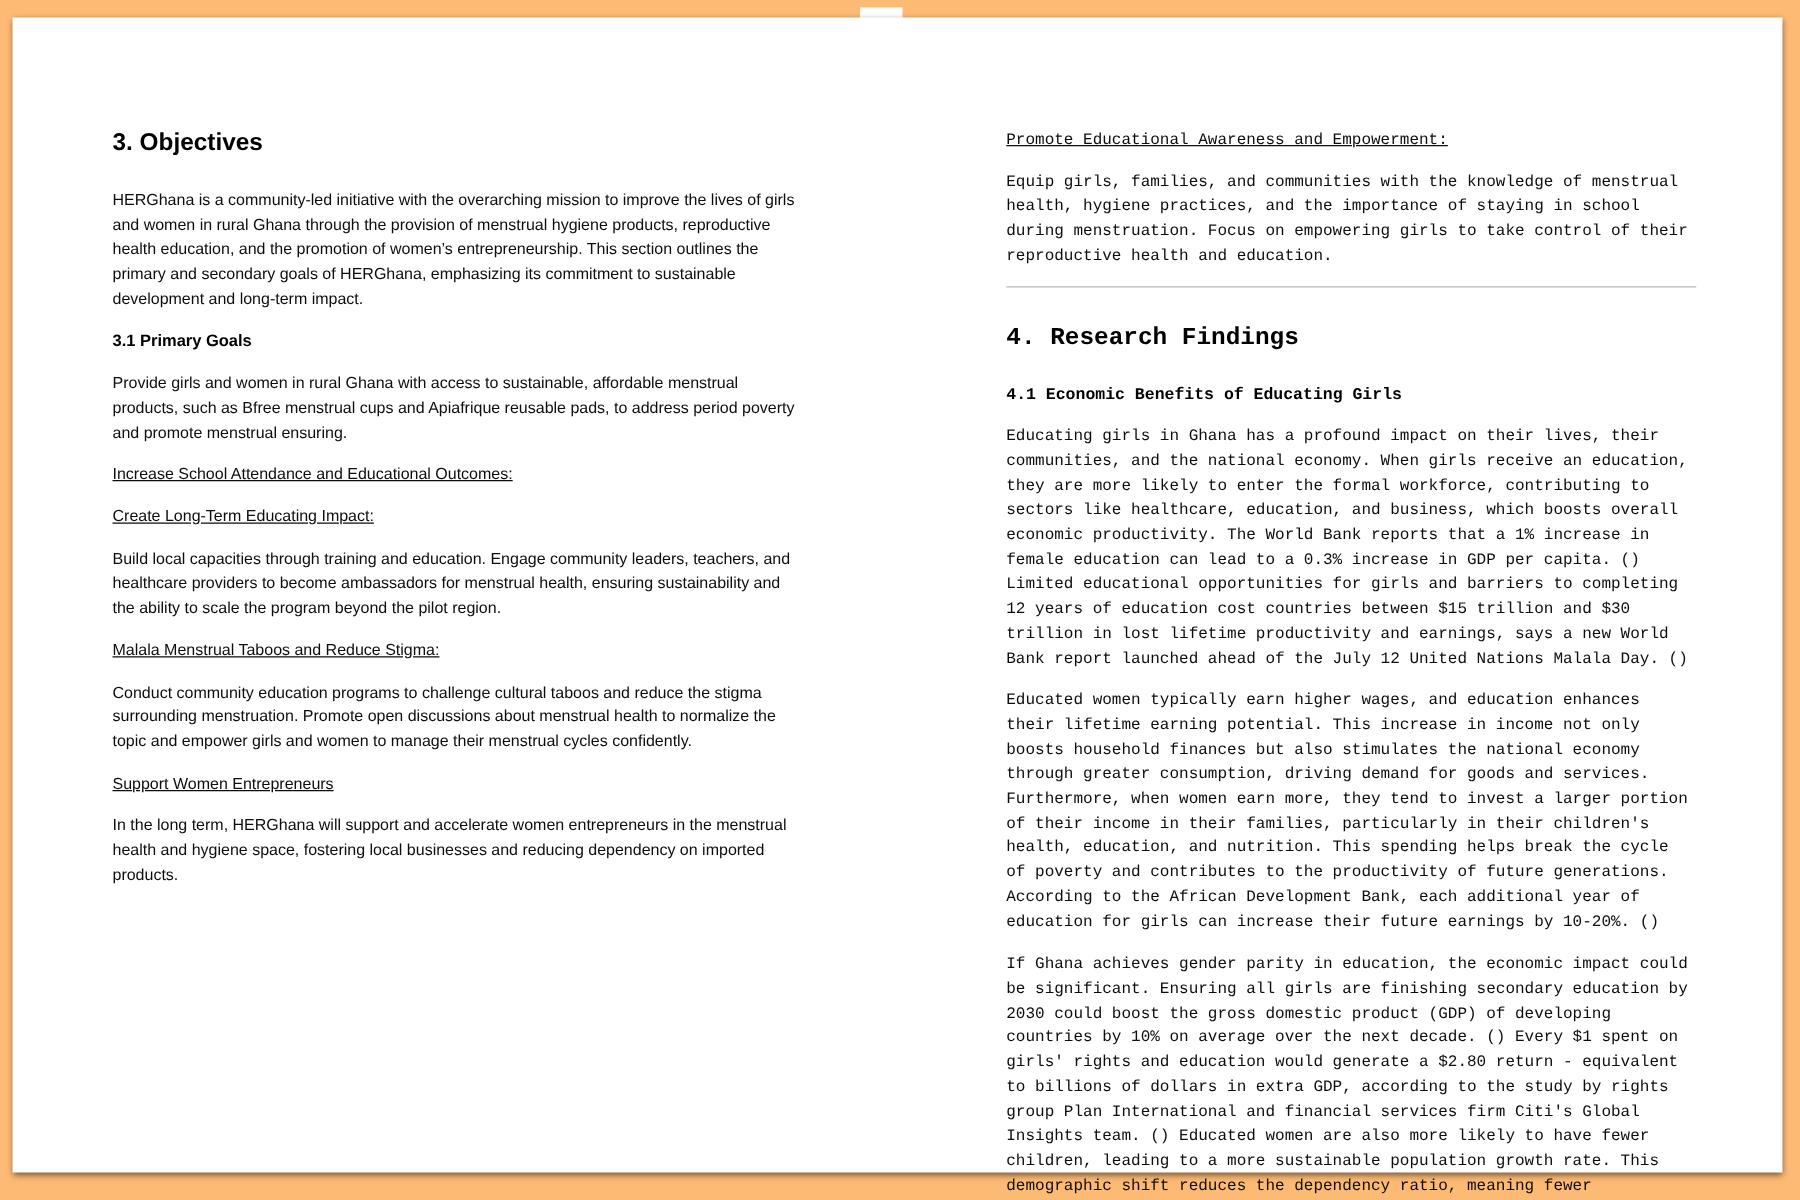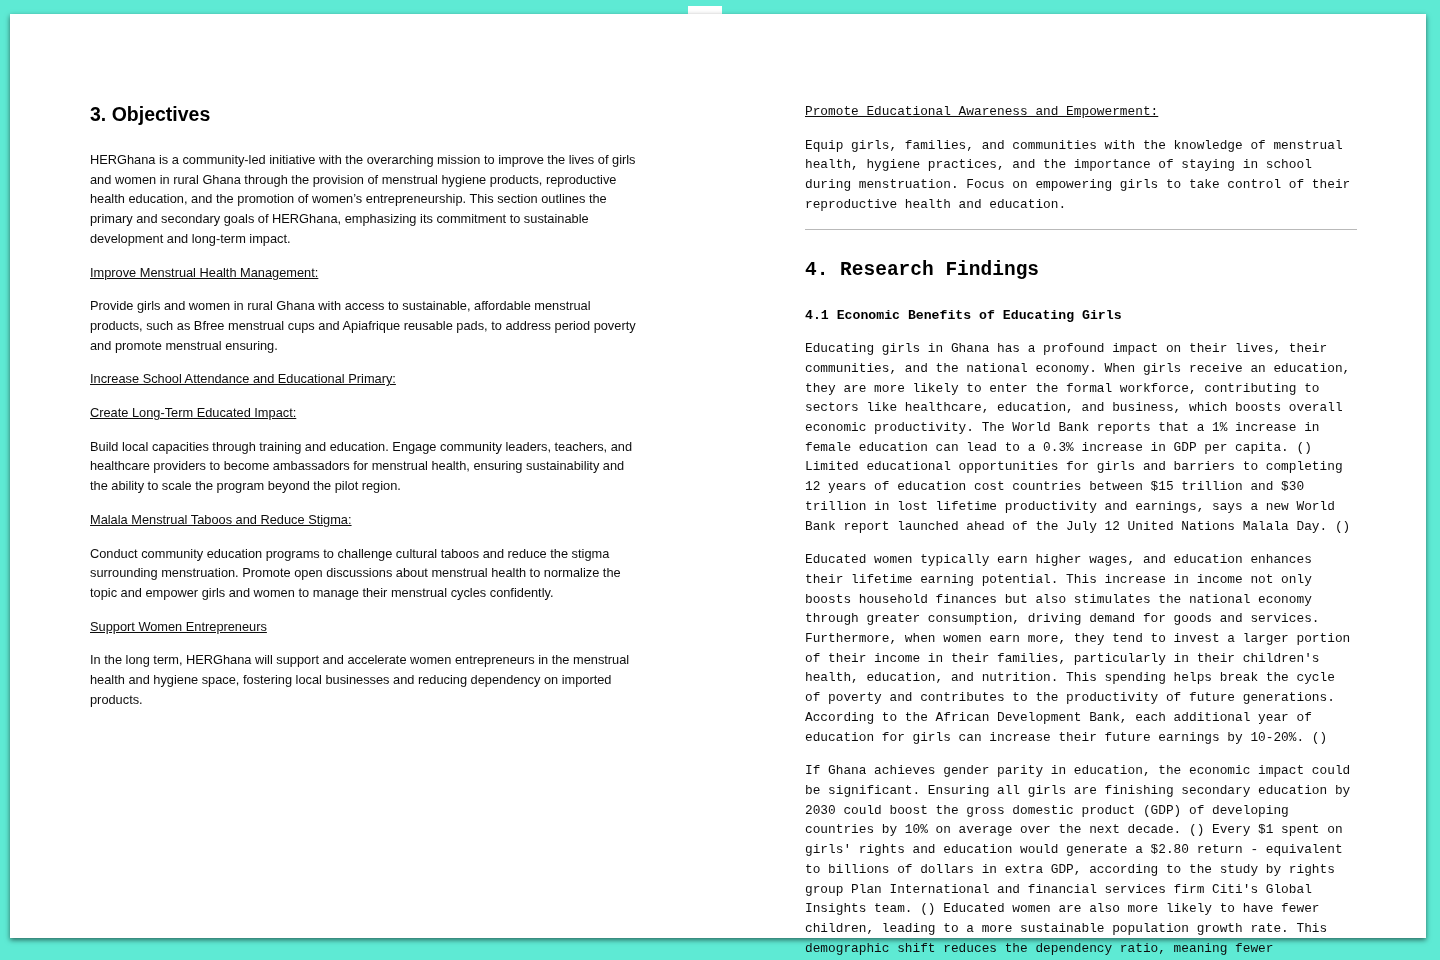--- a/index.html
+++ b/index.html
@@ -8,21 +8,21 @@
     width: 1440px;
     height: 960px;
     overflow: hidden;
     background: #3c3c3c;
     font-family: "Liberation Sans", sans-serif;
   }
   .frame {
     position: relative;
     width: 1440px;
     height: 960px;
-    background: #5eead4;
+    background: #fdba74;
   }
   .paper {
     position: absolute;
     left: 10px;
     top: 14px;
     width: 1416px;
     height: 924px;
     background: #ffffff;
     box-shadow: 0 2px 5px rgba(0,0,0,0.55);
   }
@@ -76,27 +76,27 @@
 <div class="frame">
   <div class="page-notch"></div>
 
   <div class="paper">
 
     <section class="col col-left">
       <h1>3. Objectives</h1>
 
       <p>HERGhana is a community-led initiative with the overarching mission to improve the lives of girls and women in rural Ghana through the provision of menstrual hygiene products, reproductive health education, and the promotion of women’s entrepreneurship. This section outlines the primary and secondary goals of HERGhana, emphasizing its commitment to sustainable development and long-term impact.</p>
 
+      <p class="subhead">3.1 Primary Goals</p>
 
-      <p class="goal-title">Improve Menstrual Health Management:</p>
       <p>Provide girls and women in rural Ghana with access to sustainable, affordable menstrual products, such as Bfree menstrual cups and Apiafrique reusable pads, to address period poverty and promote menstrual ensuring.</p>
 
-      <p class="goal-title">Increase School Attendance and Educational Primary:</p>
+      <p class="goal-title">Increase School Attendance and Educational Outcomes:</p>
 
-      <p class="goal-title">Create Long-Term Educated Impact:</p>
+      <p class="goal-title">Create Long-Term Educating Impact:</p>
       <p>Build local capacities through training and education. Engage community leaders, teachers, and healthcare providers to become ambassadors for menstrual health, ensuring sustainability and the ability to scale the program beyond the pilot region.</p>
 
 
       <p class="goal-title">Malala Menstrual Taboos and Reduce Stigma:</p>
       <p>Conduct community education programs to challenge cultural taboos and reduce the stigma surrounding menstruation. Promote open discussions about menstrual health to normalize the topic and empower girls and women to manage their menstrual cycles confidently.</p>
 
       <p class="goal-title">Support Women Entrepreneurs</p>
       <p>In the long term, HERGhana will support and accelerate women entrepreneurs in the menstrual health and hygiene space, fostering local businesses and reducing dependency on imported products.</p>
     </section>
 

